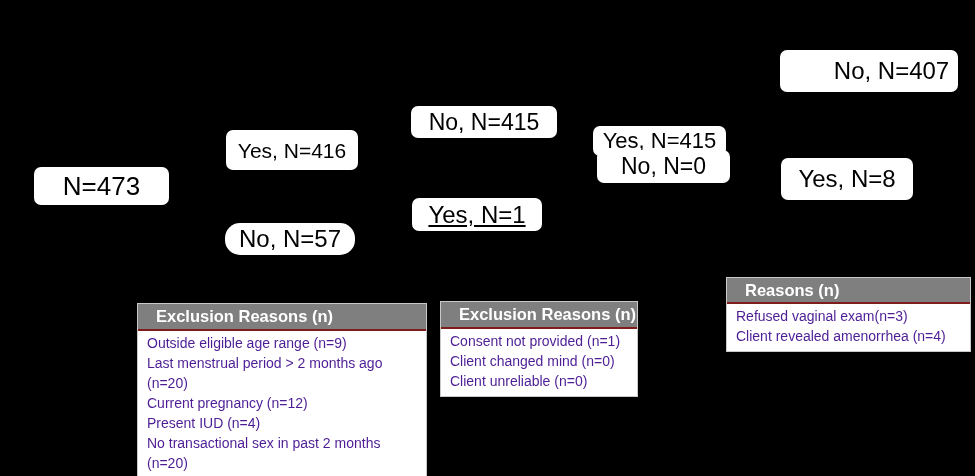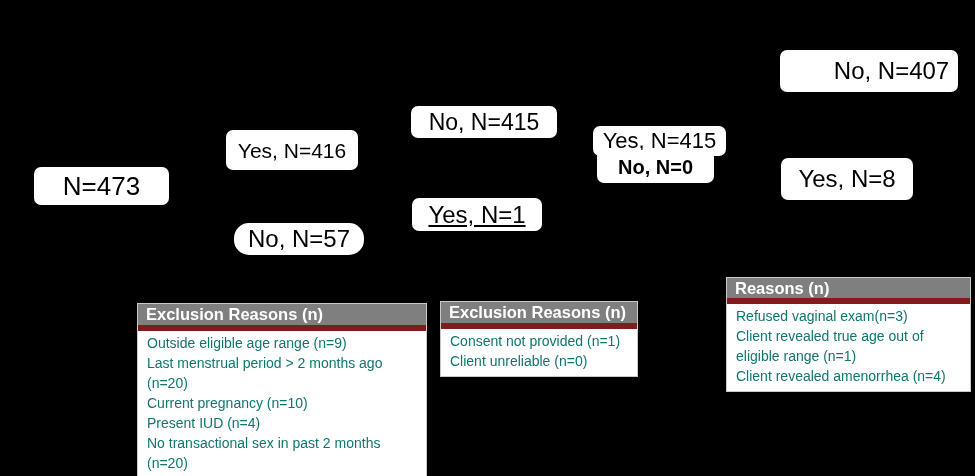--- a/index.html
+++ b/index.html
@@ -17,48 +17,48 @@
     color:#000000;
     border-radius:7px;
     display:flex;
     align-items:center;
     justify-content:center;
     white-space:nowrap;
     line-height:1;
   }
   .fb-total {left:34px;  top:167px; width:135px; height:38px; font-size:26px;}
   .fb-b     {left:226px; top:130px; width:132px; height:40px; font-size:21px;}
-  .fb-c     {left:234px; top:223px; width:130px; height:32px; font-size:24px;border-radius:15px;}
+  .fb-c     {left:225px; top:223px; width:130px; height:32px; font-size:24px;border-radius:15px;}
   .fb-d     {left:411px; top:106px; width:146px; height:32px; font-size:23px;}
   .fb-e     {left:412px; top:198px; width:130px; height:33px; font-size:24px;text-decoration:underline;}
   .fb-f     {left:593px; top:78px;  width:133px; height:30px; font-size:22px;margin-top:48px;}
-  .fb-g     {left:597px; top:150px; width:117px; height:33px; font-size:20px;font-weight:bold;}
+  .fb-g     {left:597px; top:150px; width:133px; height:33px; font-size:23px;}
   .fb-h     {left:780px; top:50px;  width:133px; height:42px; font-size:24px;padding-left:45px;}
   .fb-i     {left:781px; top:158px; width:132px; height:42px; font-size:24px;}
 
   
   .detail{
     position:absolute;
     background:#ffffff;
     border:1px solid #c9c9c9;
     box-sizing:border-box;
   }
   .detail-header{
     background:#7f7f7f;
     color:#ffffff;
     font-weight:bold;
     font-size:16.5px;
     display:flex;
     align-items:center;
-    padding-left:8px;
-    border-bottom:6px solid #7f1d1d;
+    padding-left:18px;
+    border-bottom:2px solid #7f1d1d;
     box-sizing:border-box;
   }
   .detail-body{
-    color:#0f766e;
+    color:#4c1d95;
     font-size:14px;
     line-height:20px;
     padding:2px 6px 5px 9px;
   }
   .dt-0{left:137px; top:303px; width:290px;}
   .dt-0 .detail-header{height:27px;}
   .dt-1{left:440px; top:301px; width:198px;}
   .dt-1 .detail-header{height:27px;}
   .dt-2{left:726px; top:277px; width:245px;}
   .dt-2 .detail-header{height:26px;}
@@ -76,36 +76,36 @@
   <div class="fb fb-f">Yes, N=415</div>
   <div class="fb fb-g">No, N=0</div>
   <div class="fb fb-h">No, N=407</div>
   <div class="fb fb-i">Yes, N=8</div>
 
   <div class="detail dt-0">
     <div class="detail-header">Exclusion Reasons (n)</div>
     <div class="detail-body">
       <div>Outside eligible age range (n=9)</div>
       <div>Last menstrual period &gt; 2 months ago (n=20)</div>
-      <div>Current pregnancy (n=10)</div>
+      <div>Current pregnancy (n=12)</div>
       <div>Present IUD (n=4)</div>
       <div>No transactional sex in past 2 months (n=20)</div>
     </div>
   </div>
 
   <div class="detail dt-1">
     <div class="detail-header">Exclusion Reasons (n)</div>
     <div class="detail-body">
       <div>Consent not provided (n=1)</div>
+      <div>Client changed mind (n=0)</div>
       <div>Client unreliable (n=0)</div>
     </div>
   </div>
 
   <div class="detail dt-2">
     <div class="detail-header">Reasons (n)</div>
     <div class="detail-body">
       <div>Refused vaginal exam(n=3)</div>
-      <div>Client revealed true age out of eligible range (n=1)</div>
       <div>Client revealed amenorrhea (n=4)</div>
     </div>
   </div>
 
 </div>
 
 </body></html>

